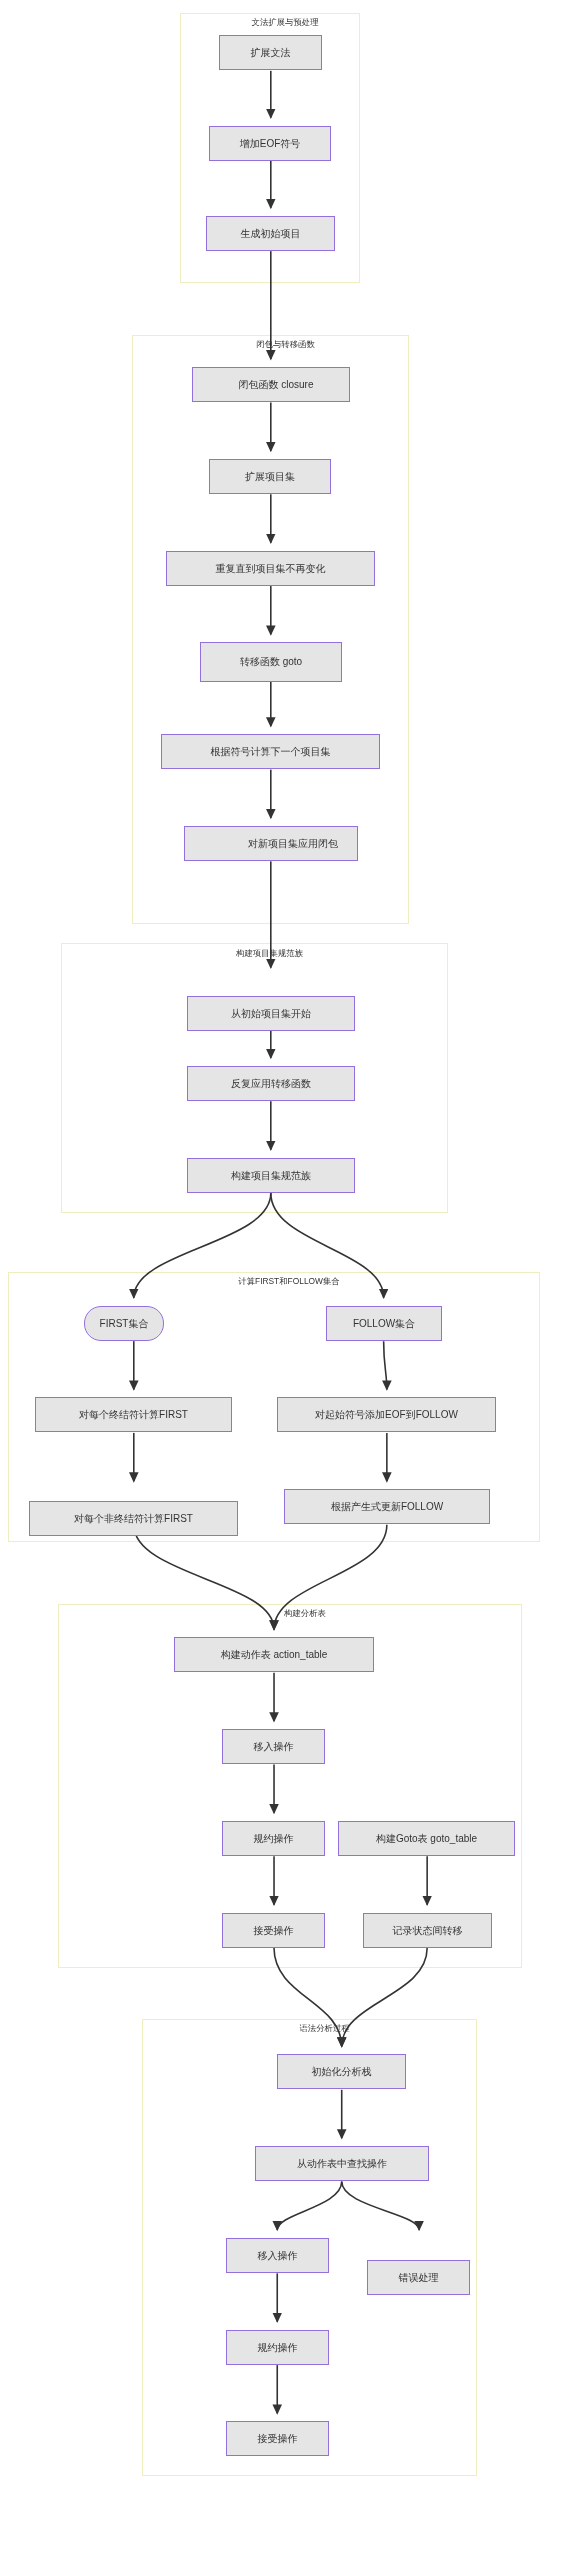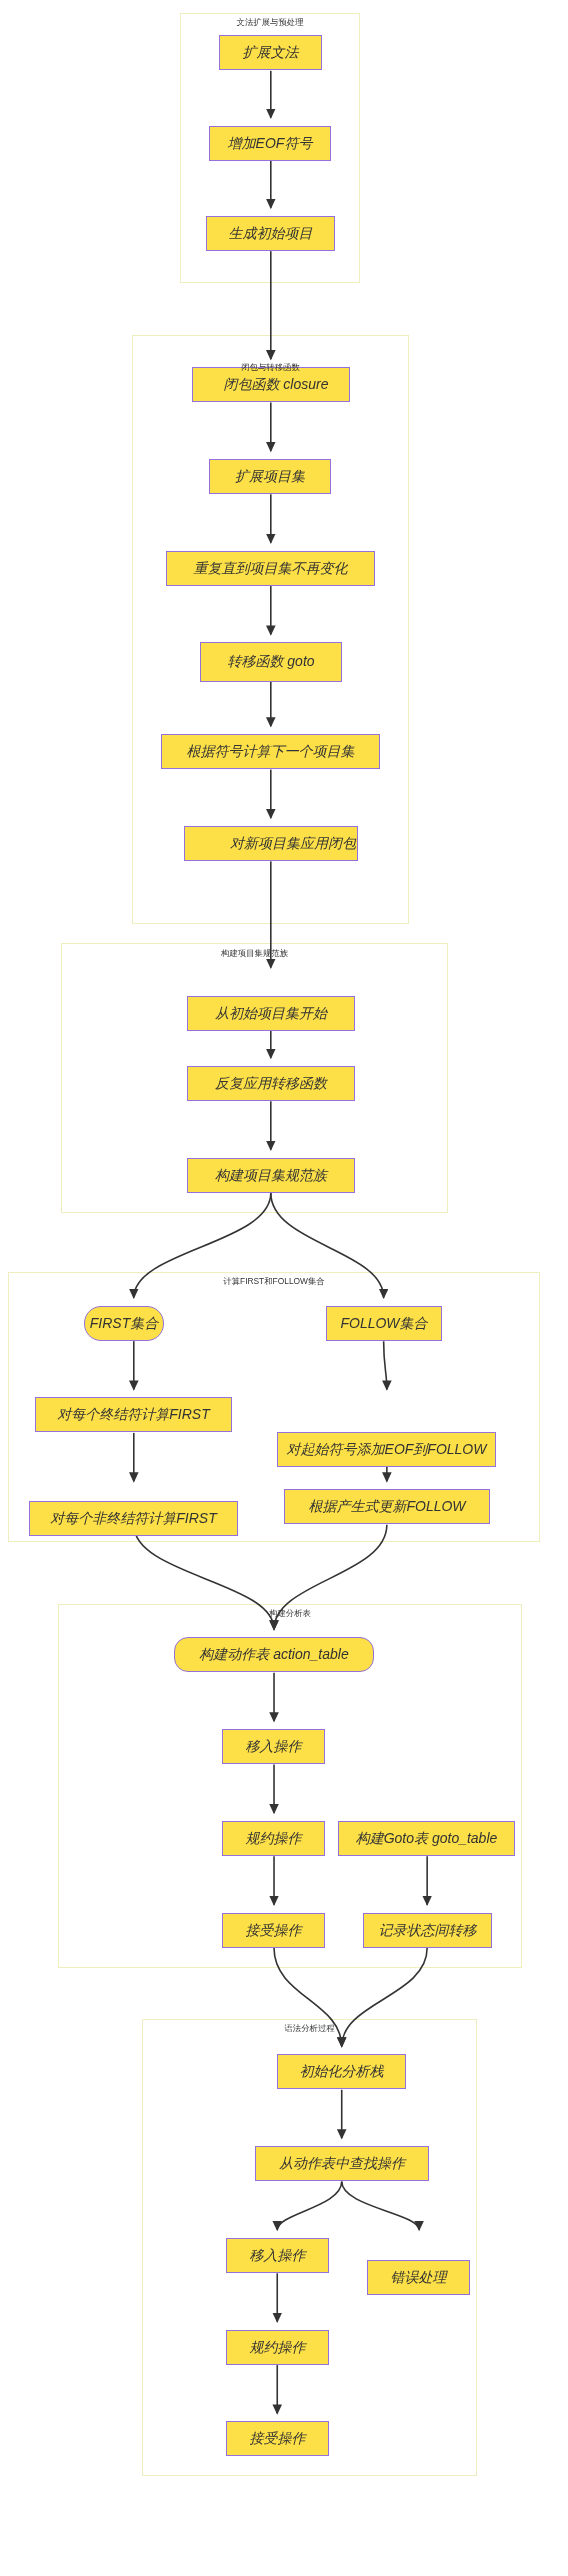--- a/index.html
+++ b/index.html
@@ -30,35 +30,35 @@
     z-index:0;
   }
   .cluster-title{
     position:absolute;
     text-align:center;
     font-size:8.4px;
     color:#333333;
     white-space:nowrap;
     z-index:3;
     line-height:9.4px;
+    padding-left:15px;
   }
   .node{
     position:absolute;
     box-sizing:border-box;
-    background:#fde047;
+    background:#e5e5e5;
     border:0.7px solid #9370db;
     color:#333333;
-    font-size:14px;
+    font-size:10px;
     display:flex;
     align-items:center;
     justify-content:center;
     white-space:nowrap;
     z-index:2;
     line-height:9.4px;
-    font-style:italic;
   }
 </style>
 </head>
 <body>
 
 <div id="canvas">
   <svg class="edges" id="edge-layer" viewBox="0 0 353 1600" preserveAspectRatio="none">
     <defs>
       <marker id="arrow" markerWidth="7" markerHeight="7" refX="5.6" refY="3" orient="auto" markerUnits="strokeWidth">
         <path d="M0,0 L6.5,3 L0,6 z" fill="#333333"></path>
@@ -94,21 +94,21 @@
         <path d="M212,1355 C212,1370.75 172,1374.75 172,1385" marker-end="url(#arrow)" vector-effect="non-scaling-stroke"></path>
         <path d="M212,1355 C212,1370.75 260,1374.75 260,1385" marker-end="url(#arrow)" vector-effect="non-scaling-stroke"></path>
         <path d="M172,1412 L172,1442" marker-end="url(#arrow)" vector-effect="non-scaling-stroke"></path>
         <path d="M172,1469 L172,1499" marker-end="url(#arrow)" vector-effect="non-scaling-stroke"></path>
       </g>
   </svg>
   <div id="cluster-layer">
       <div class="cluster" style="left: 180px; top: 13px; width: 180px; height: 270px;"></div>
       <div class="cluster-title" style="left: 180px; top: 18px; width: 180px;">文法扩展与预处理</div>
       <div class="cluster" style="left: 132px; top: 335px; width: 277px; height: 589px;"></div>
-      <div class="cluster-title" style="left: 132px; top: 340px; width: 277px; margin-top: 23px;">闭包与转移函数</div>
+      <div class="cluster-title" style="left: 132px; top: 340px; width: 277px;">闭包与转移函数</div>
       <div class="cluster" style="left: 61px; top: 943px; width: 387px; height: 270px;"></div>
       <div class="cluster-title" style="left: 61px; top: 949px; width: 387px;">构建项目集规范族</div>
       <div class="cluster" style="left: 8px; top: 1272px; width: 532px; height: 270px;"></div>
       <div class="cluster-title" style="left: 8px; top: 1277px; width: 532px;">计算FIRST和FOLLOW集合</div>
       <div class="cluster" style="left: 58px; top: 1604px; width: 464px; height: 364px;"></div>
       <div class="cluster-title" style="left: 58px; top: 1609px; width: 464px;">构建分析表</div>
       <div class="cluster" style="left: 142px; top: 2019px; width: 335px; height: 457px;"></div>
       <div class="cluster-title" style="left: 142px; top: 2024px; width: 335px;">语法分析过程</div>
     </div>
   <div id="node-layer">
@@ -120,24 +120,24 @@
       <div class="node" style="left: 166px; top: 551px; width: 209px; height: 35px;">重复直到项目集不再变化</div>
       <div class="node" style="left: 200px; top: 642px; width: 142px; height: 40px;">转移函数 goto</div>
       <div class="node" style="left: 161px; top: 734px; width: 219px; height: 35px;">根据符号计算下一个项目集</div>
       <div class="node" style="left: 184px; top: 826px; width: 174px; height: 35px; padding-left: 44px;">对新项目集应用闭包</div>
       <div class="node" style="left: 187px; top: 976px; width: 168px; height: 35px; margin-top: 20px;">从初始项目集开始</div>
       <div class="node" style="left: 187px; top: 1066px; width: 168px; height: 35px;">反复应用转移函数</div>
       <div class="node" style="left: 187px; top: 1158px; width: 168px; height: 35px;">构建项目集规范族</div>
       <div class="node" style="left: 84px; top: 1306px; width: 80px; height: 35px; border-radius: 17px;">FIRST集合</div>
       <div class="node" style="left: 326px; top: 1306px; width: 116px; height: 35px;">FOLLOW集合</div>
       <div class="node" style="left: 35px; top: 1397px; width: 197px; height: 35px;">对每个终结符计算FIRST</div>
-      <div class="node" style="left: 277px; top: 1397px; width: 219px; height: 35px; margin-top: 35px;">对起始符号添加EOF到FOLLOW</div>
+      <div class="node" style="left: 277px; top: 1397px; width: 219px; height: 35px;">对起始符号添加EOF到FOLLOW</div>
       <div class="node" style="left: 29px; top: 1489px; width: 209px; height: 35px; margin-top: 12px;">对每个非终结符计算FIRST</div>
       <div class="node" style="left: 284px; top: 1489px; width: 206px; height: 35px;">根据产生式更新FOLLOW</div>
-      <div class="node" style="left: 174px; top: 1637px; width: 200px; height: 35px; border-radius: 14px;">构建动作表 action_table</div>
+      <div class="node" style="left: 174px; top: 1637px; width: 200px; height: 35px;">构建动作表 action_table</div>
       <div class="node" style="left: 222px; top: 1729px; width: 103px; height: 35px;">移入操作</div>
       <div class="node" style="left: 222px; top: 1821px; width: 103px; height: 35px;">规约操作</div>
       <div class="node" style="left: 222px; top: 1913px; width: 103px; height: 35px;">接受操作</div>
       <div class="node" style="left: 338px; top: 1821px; width: 177px; height: 35px;">构建Goto表 goto_table</div>
       <div class="node" style="left: 363px; top: 1913px; width: 129px; height: 35px;">记录状态间转移</div>
       <div class="node" style="left: 277px; top: 2054px; width: 129px; height: 35px;">初始化分析栈</div>
       <div class="node" style="left: 255px; top: 2146px; width: 174px; height: 35px;">从动作表中查找操作</div>
       <div class="node" style="left: 226px; top: 2238px; width: 103px; height: 35px;">移入操作</div>
       <div class="node" style="left: 367px; top: 2238px; width: 103px; height: 35px; margin-top: 22px;">错误处理</div>
       <div class="node" style="left: 226px; top: 2330px; width: 103px; height: 35px;">规约操作</div>

